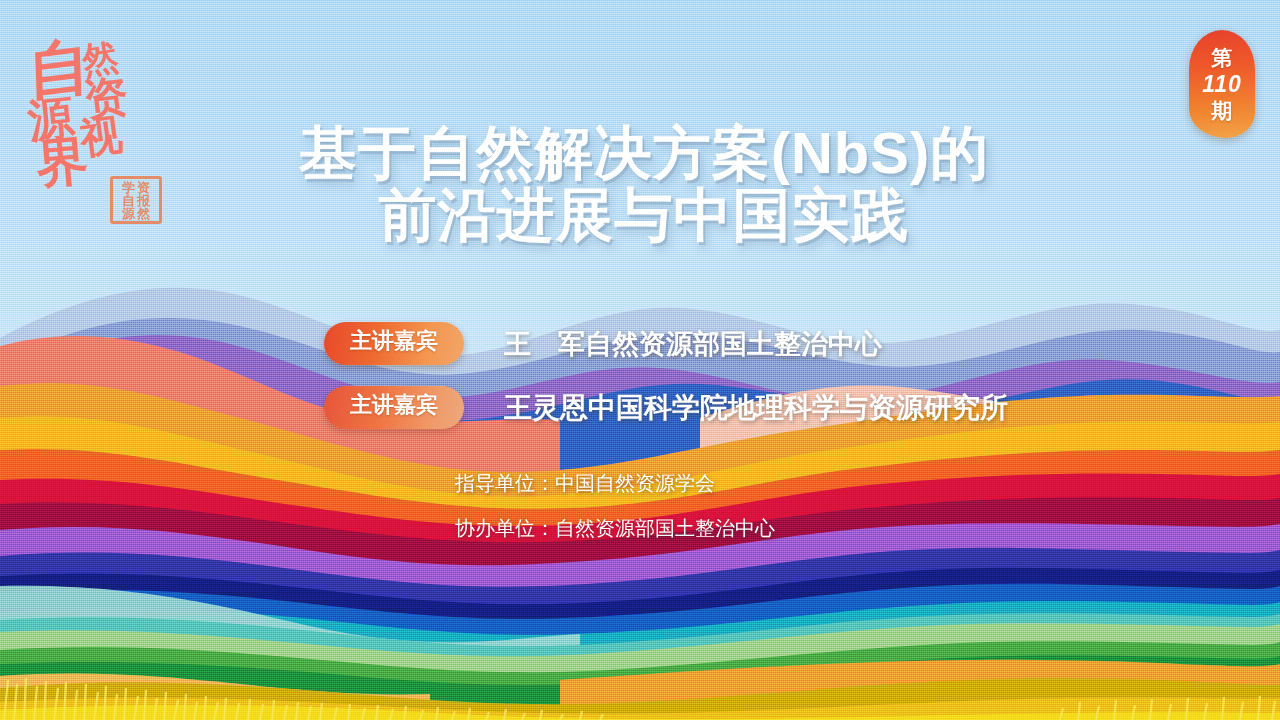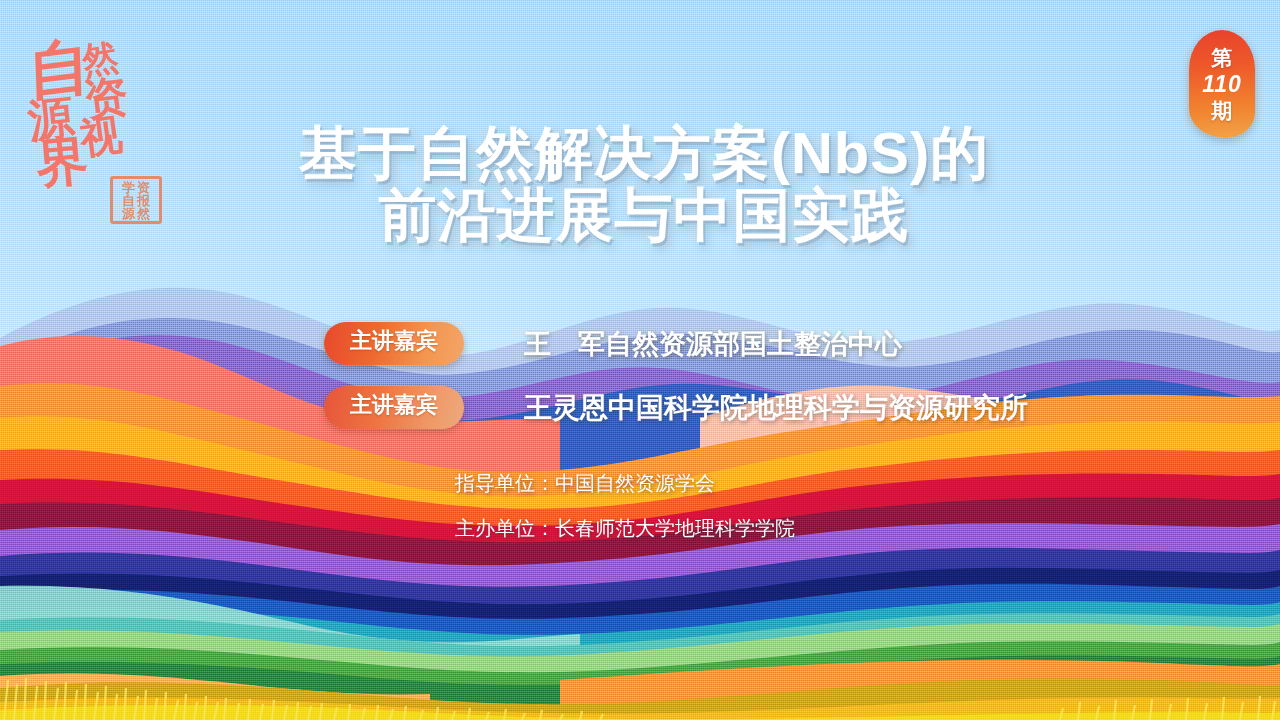--- a/index.html
+++ b/index.html
@@ -88,21 +88,21 @@
   .row2{left:324px;top:386px;}
   .pill{
     border-radius:22px;color:#fff;font-weight:700;font-size:22px;
     padding:4px 26px 9px 26px;white-space:nowrap;
     box-shadow:0 3px 7px rgba(90,50,20,.28);
     text-shadow:0 1px 2px rgba(130,50,10,.35);
   }
   .pill1{background:linear-gradient(100deg,#e8492c 0%,#ee6a30 38%,#f4954f 72%,#f2a668 100%);}
   .pill2{background:linear-gradient(100deg,#e6553a 0%,#ef7442 40%,#f09a68 78%,#eda97e 100%);}
   .spk-name{
-    color:#fff;font-weight:700;font-size:27px;margin-left:60px;white-space:pre;
+    color:#fff;font-weight:700;font-size:27px;margin-left:40px;white-space:pre;
     text-shadow:1px 2px 4px rgba(70,60,40,.45);
   }
   .spk-affil{
     color:#fff;font-weight:700;font-size:27px;white-space:nowrap;
     text-shadow:1px 2px 4px rgba(70,60,40,.45);
   }
   .row2 .spk-name,.row2 .spk-affil{font-size:28px;}
 
   
   .orgs{position:absolute;left:455px;top:472px;}
@@ -277,16 +277,16 @@
   </div>
 
   <div class="speaker-row row2">
     <span class="pill pill2">主讲嘉宾</span>
     <span class="spk-name">王灵恩</span>
     <span class="spk-affil">中国科学院地理科学与资源研究所</span>
   </div>
 
   <div class="orgs">
     <div class="org-line">指导单位：中国自然资源学会</div>
-    <div class="org-line">主办单位：长春师范大学地理科学学院</div>
+    <div class="org-line">协办单位：自然资源部国土整治中心</div>
   </div>
 
 </div>
 
 </body></html>

